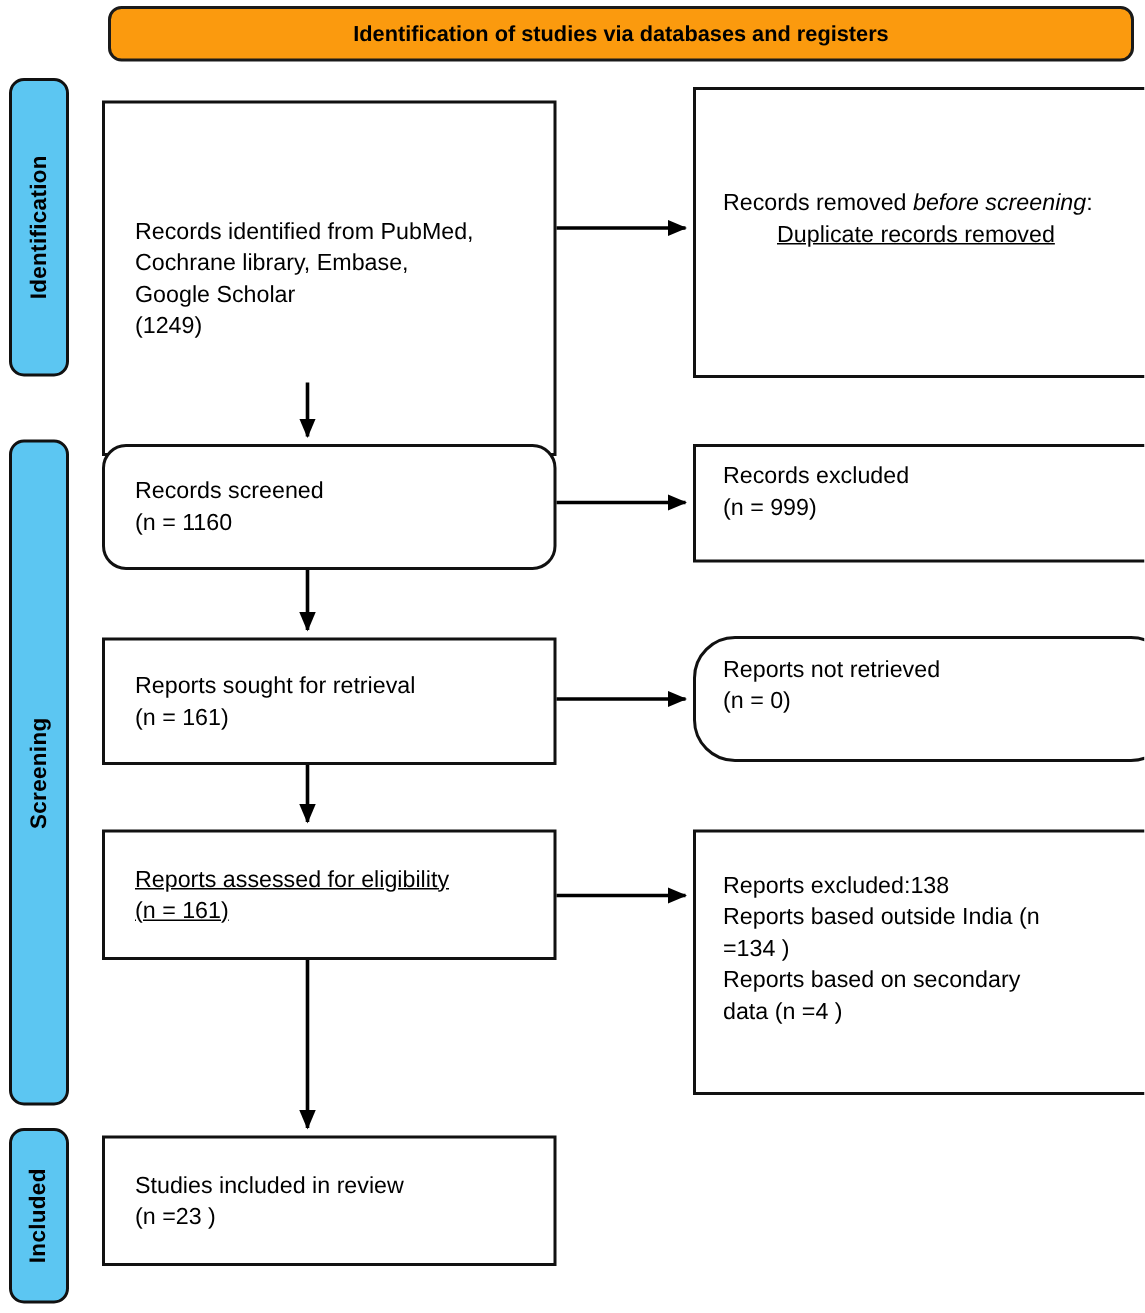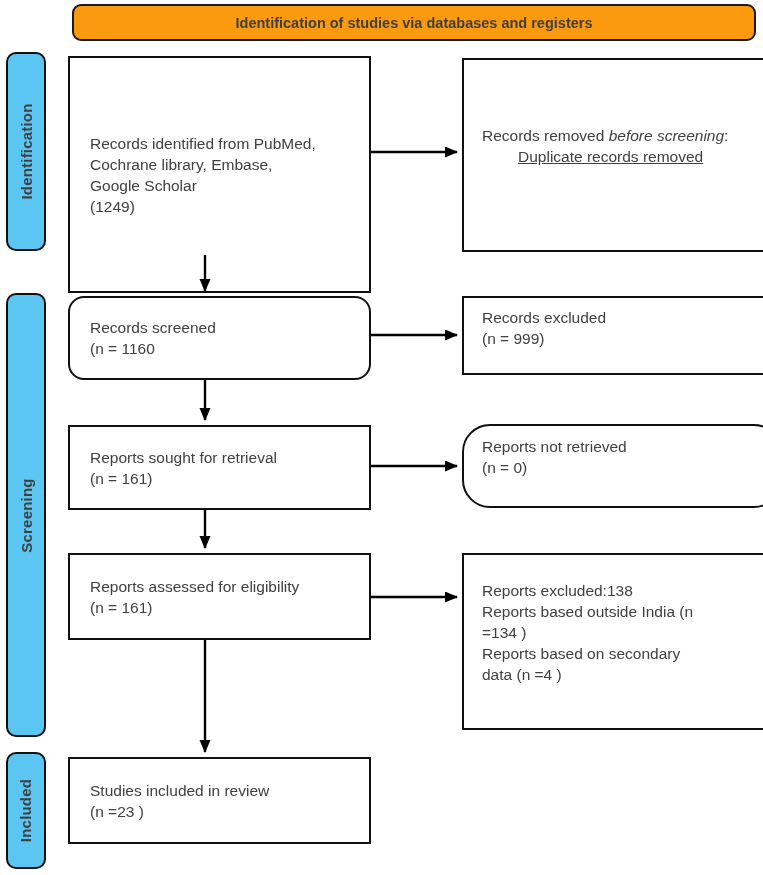--- a/index.html
+++ b/index.html
@@ -1,18 +1,18 @@
 <!DOCTYPE html>
 <html><head>
 <meta charset="utf-8">
 <style>
   html,body{margin:0;padding:0;background:#ffffff;}
   .canvas{
     position:relative;width:763px;height:875px;background:#ffffff;overflow:hidden;
-    font-family:"Liberation Sans",sans-serif;color:#404040;
+    font-family:"Liberation Sans",sans-serif;color:#000000;
   }
   .header{
     position:absolute;left:72px;top:4px;width:684px;height:37px;
     box-sizing:border-box;border:2px solid #1a1a1a;border-radius:9px;
     display:flex;align-items:center;justify-content:center;
     font-weight:bold;font-size:14.5px;
   }
   .stage{
     position:absolute;left:6px;width:40px;
     box-sizing:border-box;border:2px solid #111;border-radius:10px;
@@ -26,24 +26,24 @@
   .stage.screening{top:293px;height:444px;}
   .stage.included{top:752px;height:117px;}
   .box{
     position:absolute;box-sizing:border-box;background:#fff;border:2px solid #111;
     display:flex;flex-direction:column;justify-content:center;
     font-size:15.5px;line-height:21px;
   }
   .box .txt{white-space:pre-line;}
   .flow{left:68px;width:303px;padding:6px 10px 6px 20px;}
   .side{left:462px;width:320px;padding:6px 8px 24px 18px;}
-  .b1{top:56px;height:237px;}
+  .b1{top:67px;height:237px;}
   .b2{top:296px;height:84px;border-radius:16px;}
   .b3{top:425px;height:85px;}
-  .b4{top:553px;height:87px;}
+  .b4{top:553px;height:87px;text-decoration:underline;}
   .b5{top:757px;height:87px;}
   .r1{top:58px;height:194px;}
   .r2{top:296px;height:79px;justify-content:flex-end;}
   .r3{top:424px;height:84px;border-radius:28px;}
   .r4{top:553px;height:177px;}
   .indent{padding-left:36px;text-decoration:underline;}
   .it{font-style:italic;}
   .arrows{position:absolute;left:0;top:0;width:763px;height:875px;pointer-events:none;}
   .arrows line{stroke:#000;stroke-width:2.4;}
 </style>

